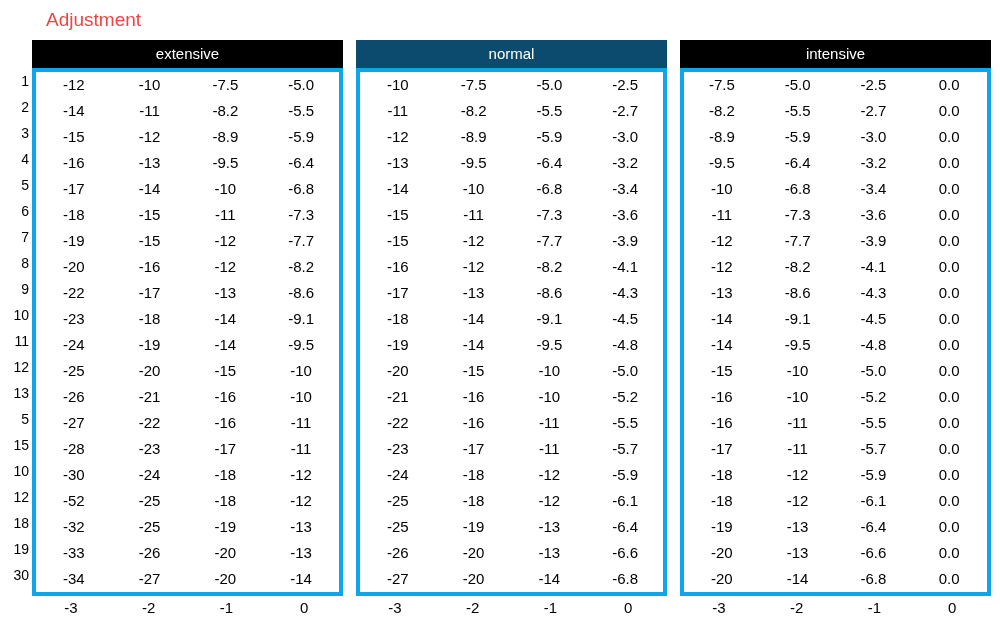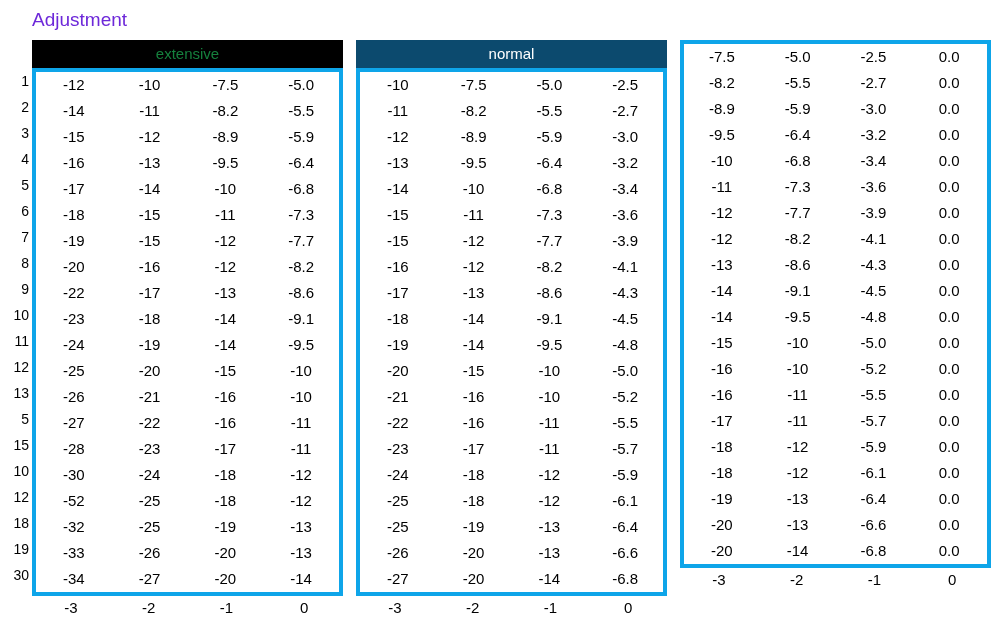--- a/index.html
+++ b/index.html
@@ -6,24 +6,24 @@
     margin: 0;
     padding: 0;
     background: #ffffff;
     width: 1000px;
     height: 618px;
     font-family: "Liberation Sans", sans-serif;
     color: #000000;
     overflow: hidden;
   }
   .title {
-    margin: 9px 0 9px 32px;
+    margin: 9px 0 9px 46px;
     font-size: 19px;
     line-height: 22px;
-    color: #6d28d9;
+    color: #ef4444;
   }
   .layout {
     display: flex;
     margin-left: 8px;
     align-items: flex-start;
   }
   .rownums {
     width: 24px;
     flex: 0 0 24px;
   }
@@ -95,21 +95,21 @@
           <div class="rownum">15</div>
           <div class="rownum">10</div>
           <div class="rownum">12</div>
           <div class="rownum">18</div>
           <div class="rownum">19</div>
           <div class="rownum">30</div>
         </div>
     </div>
 
     <div class="panel">
-      <div class="panel-header" style="background: rgb(0, 0, 0); color: #15803d;">extensive</div>
+      <div class="panel-header" style="background: rgb(0, 0, 0); color: #ffffff;">extensive</div>
       <div class="panel-box">
           <div class="cell">-12</div>
           <div class="cell">-10</div>
           <div class="cell">-7.5</div>
           <div class="cell">-5.0</div>
           <div class="cell">-14</div>
           <div class="cell">-11</div>
           <div class="cell">-8.2</div>
           <div class="cell">-5.5</div>
           <div class="cell">-15</div>
@@ -279,20 +279,21 @@
         </div>
       <div class="panel-footer">
           <div class="cell">-3</div>
           <div class="cell">-2</div>
           <div class="cell">-1</div>
           <div class="cell">0</div>
         </div>
     </div>
 
     <div class="panel">
+      <div class="panel-header" style="background: rgb(0, 0, 0); color: rgb(255, 255, 255);">intensive</div>
       <div class="panel-box">
           <div class="cell">-7.5</div>
           <div class="cell">-5.0</div>
           <div class="cell">-2.5</div>
           <div class="cell">0.0</div>
           <div class="cell">-8.2</div>
           <div class="cell">-5.5</div>
           <div class="cell">-2.7</div>
           <div class="cell">0.0</div>
           <div class="cell">-8.9</div>

